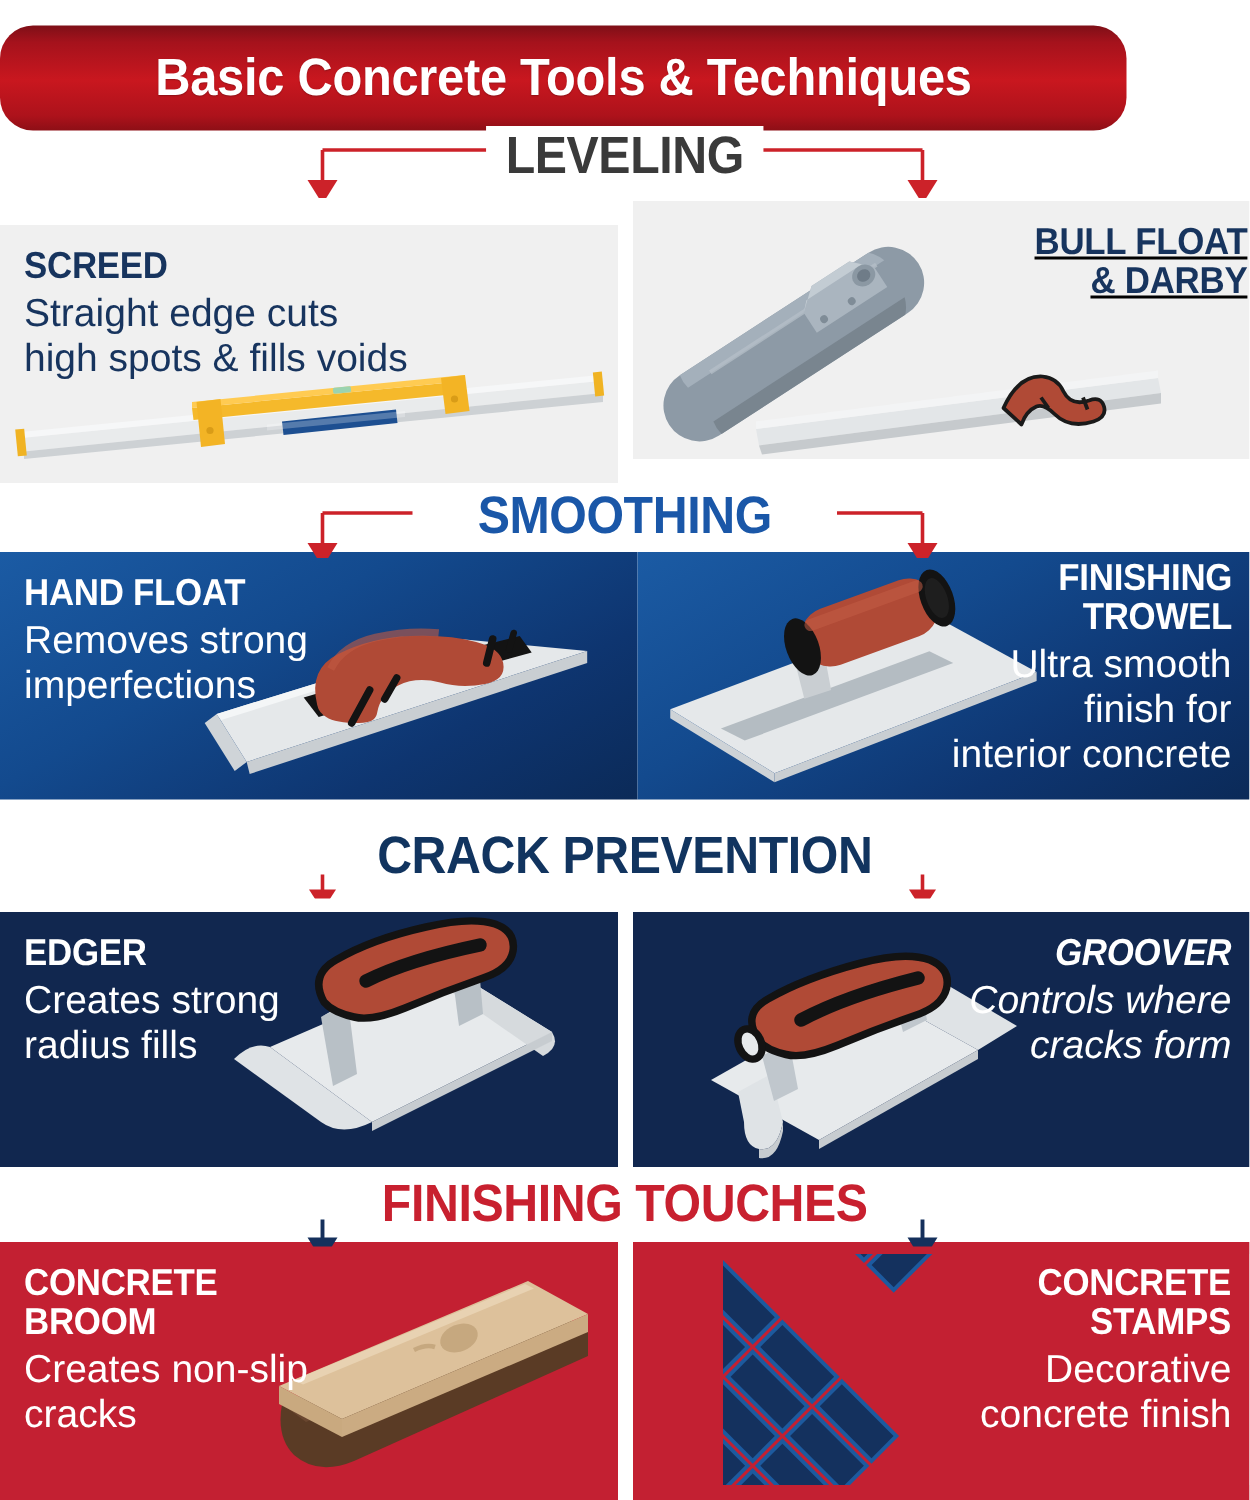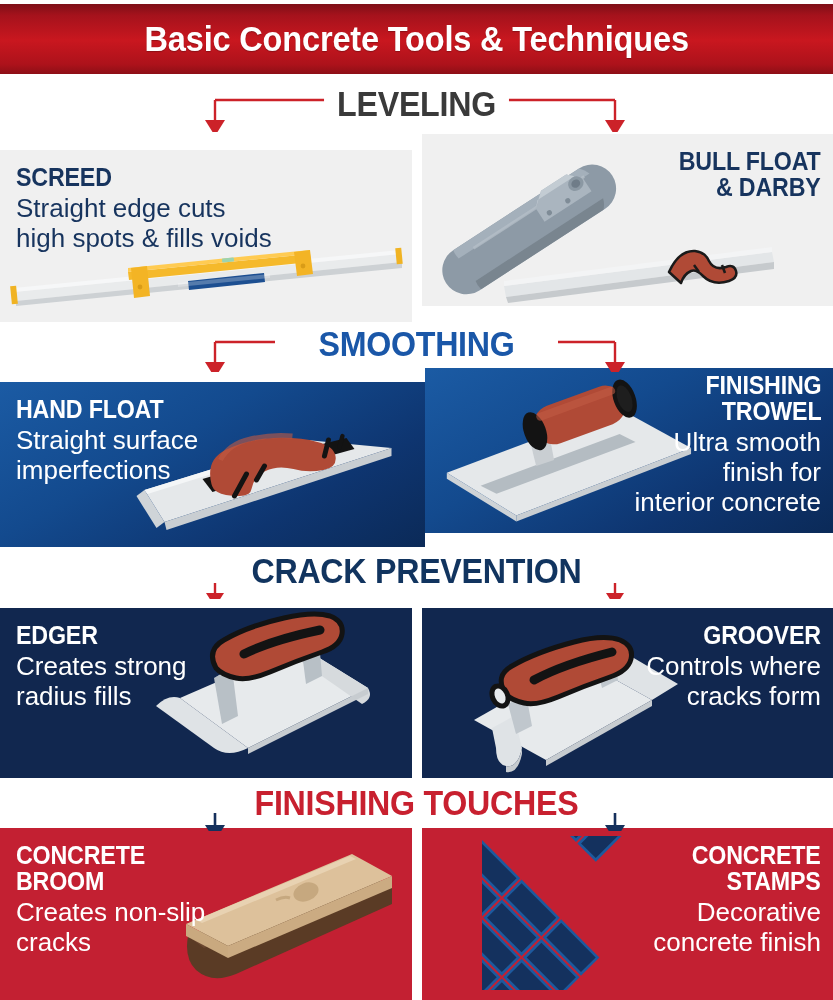--- a/index.html
+++ b/index.html
@@ -5,23 +5,23 @@
   html,body{margin:0;padding:0;background:#ffffff;}
   body{
     width:833px;height:1000px;overflow:hidden;
     font-family:"Liberation Sans", sans-serif;
     -webkit-font-smoothing:antialiased;
   }
   .page{position:relative;width:833px;height:1000px;background:#fff;}
 
   
   .titlebar{
-    position:absolute;left:0;top:4px;width:833px;height:70px;
+    position:absolute;left:0;top:17px;width:751px;height:70px;
     background:linear-gradient(to bottom,#7e0f17 0%,#a5121c 16%,#c9171f 52%,#ad121b 86%,#8d0f16 100%);
-    display:flex;align-items:center;justify-content:center;
+    display:flex;align-items:center;justify-content:center;border-radius:22px;
   }
   .titlebar .title{
     color:#fff;font-weight:bold;font-size:35px;letter-spacing:-0.2px;
     transform:scaleX(0.93);transform-origin:center;
     text-shadow:0 1px 1px rgba(0,0,0,.25);
     white-space:nowrap;
   }
 
   
   .sechead{position:absolute;left:0;width:833px;height:56px;}
@@ -144,21 +144,21 @@
 
           <polygon points="82,152 350,118 352,128 84,163" fill="#e3e6e8"></polygon>
           <polygon points="82,152 350,118 350,113 82,147" fill="#f3f4f5"></polygon>
           <polygon points="84,163 352,128 352,135 86,169" fill="#c6cacd"></polygon>
 
           <path d="M247,138 q10,-22 26,-21 q10,1 14,10 q5,10 17,6 q8,-3 10,4 q2,7 -7,10 q-16,5 -26,-5 q-7,-7 -12,-5 q-7,3 -10,12 z" fill="#b04a36" stroke="#1a1a1a" stroke-width="2.5" stroke-linejoin="round"></path>
           <path d="M300,131 l3,8" stroke="#1a1a1a" stroke-width="2.5" fill="none"></path>
           <path d="M272,131 l5,7" stroke="#1a1a1a" stroke-width="2.5" fill="none"></path>
         </svg>
       </div>
-      <div class="txt" style="right:12px;top:14px;">
+      <div class="txt" style="right:1px;top:14px;text-decoration:underline;">
         <div class="hd" style="white-space:pre-line;">BULL FLOAT
 &amp; DARBY</div>
       </div>
     </div>
   </div>
 
   <div class="sechead" style="top:316px;">
     <div class="conn">
       <svg viewBox="0 0 833 56" width="833" height="56">
         <g stroke="#cc2229" stroke-width="2.4" fill="none">
@@ -171,21 +171,21 @@
         <polygon points="605,46 625,46 615,62" fill="#cc2229"></polygon>
       </svg>
     </div>
     <div class="label" style="color:#1a57a8;">
       <span>SMOOTHING</span>
     </div>
   </div>
 
   <div class="row" style="top:368px;height:165px;">
 
-    <div class="panel th-blue" style="width:428px;height:165px;margin-top:14px;">
+    <div class="panel th-blue" style="width:428px;height:165px;">
       <div class="art">
         <svg viewBox="0 0 412 165">
 
           <polygon points="138,108 300,58 385,66 158,140" fill="#e5e8ea"></polygon>
           <polygon points="138,108 158,140 150,146 130,114" fill="#cfd4d8"></polygon>
           <polygon points="158,140 385,66 385,74 160,148" fill="#c9ced2"></polygon>
           <polygon points="138,108 300,58 302,62 141,112" fill="#f4f6f7"></polygon>
 
           <polygon points="196,97 240,84 250,96 206,110" fill="#131313"></polygon>
           <polygon points="300,66 340,56 348,67 308,78" fill="#131313"></polygon>
@@ -193,21 +193,21 @@
           <path d="M205,102 q-6,-24 14,-34 q22,-11 48,-12 q26,-1 44,4 q16,4 18,14 q2,11 -12,14 q-16,3 -30,-1 q-16,-4 -28,2 q-12,6 -14,18 q-1,7 -12,7 q-16,0 -22,-4 q-5,-3 -6,-8 z" fill="#b04a36"></path>
           <path d="M214,78 q8,-16 30,-21 q22,-5 42,-3" stroke="#c25a43" stroke-width="5" fill="none" opacity=".6"></path>
           <path d="M240,92 l-12,22" stroke="#131313" stroke-width="5" stroke-linecap="round" fill="none"></path>
           <path d="M258,84 l-8,14" stroke="#131313" stroke-width="5" stroke-linecap="round" fill="none"></path>
           <path d="M322,58 l-4,16" stroke="#131313" stroke-width="5" stroke-linecap="round" fill="none"></path>
           <path d="M336,54 l-3,11" stroke="#131313" stroke-width="4.4" stroke-linecap="round" fill="none"></path>
         </svg>
       </div>
       <div class="txt" style="left:16px;top:14px;">
         <div class="hd">HAND FLOAT</div>
-        <div class="sub" style="white-space:pre-line;">Straight surface
+        <div class="sub" style="white-space:pre-line;">Removes strong
 imperfections</div>
       </div>
     </div>
 
     <div class="panel th-blue right" style="width:411px;height:165px;">
       <div class="art">
         <svg viewBox="0 0 411 165">
 
           <polygon points="22,105 195,40 268,80 92,148" fill="#e5e8ea"></polygon>
           <polygon points="22,105 92,148 92,154 22,111" fill="#ced3d7"></polygon>
@@ -271,21 +271,21 @@
           <path d="M244 46 q28,-14 76,-24" stroke="#131313" stroke-width="9" stroke-linecap="round" fill="none"></path>
         </svg>
       </div>
       <div class="txt" style="left:16px;top:14px;">
         <div class="hd">EDGER</div>
         <div class="sub" style="white-space:pre-line;">Creates strong
 radius fills</div>
       </div>
     </div>
 
-    <div class="panel th-navy right" style="width:411px;height:170px;">
+    <div class="panel th-navy right" style="width:411px;height:170px;font-style:italic;">
       <div class="art">
         <svg viewBox="0 0 411 170">
 
           <path d="M52 112 L158 52 L230 92 L124 152 Z" fill="#e7eaec"></path>
           <path d="M158 52 L188 36 L256 76 L230 92 Z" fill="#dfe3e6"></path>
           <path d="M124 152 L230 92 L230 98 L124 158 Z" fill="#c7ccd0"></path>
 
           <path d="M70 120 L92 108 L100 140 Q96 160 84 158 Q74 156 74 140 Z" fill="#dfe3e6"></path>
           <path d="M84 158 Q96 160 100 140 L100 146 Q96 166 84 164 Z" fill="#c7ccd0"></path>
 

